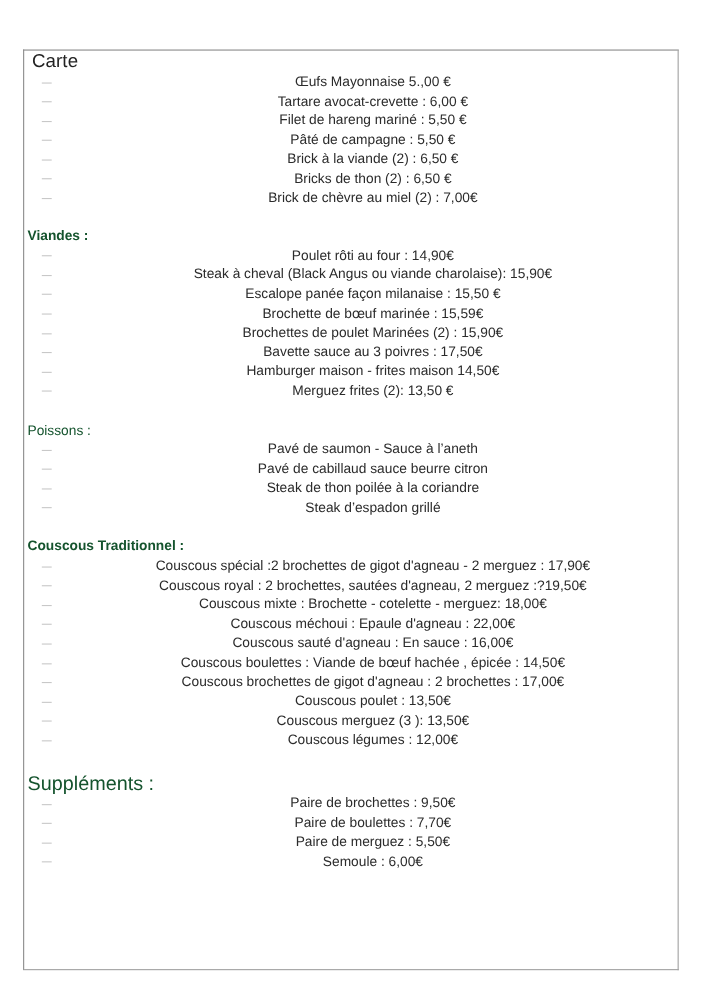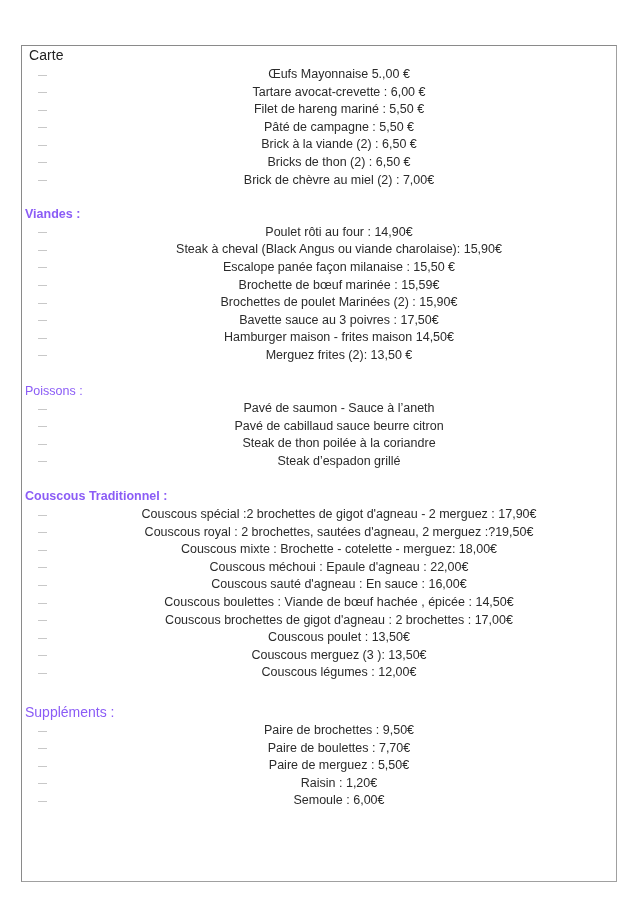--- a/index.html
+++ b/index.html
@@ -25,38 +25,38 @@
       border-bottom-color: #a0a0a0;
       box-sizing: border-box;
     }
     .content {
       position: absolute;
       left: 25px;
       top: 45px;
       width: 590px;
     }
     .title {
-      font-size: 14px;
+      font-size: 17px;
       font-weight: normal;
       color: #222;
       margin: 0 0 0 4px;
       height: 21px;
       line-height: 21px;
       letter-spacing: 0.1px;
     }
     .section-heading {
       font-size: 12.5px;
-      color: #8b5cf6;
+      color: #14532d;
       height: 17.6px;
       line-height: 17.6px;
       margin: 0;
     }
     .section-heading.bold { font-weight: bold; }
     .section-heading.large {
-      font-size: 14px;
+      font-size: 18px;
       height: 20px;
       line-height: 20px;
     }
     ul.items {
       list-style: none;
       margin: 0;
       padding: 0;
       text-align: center;
     }
     ul.items li {
@@ -140,17 +140,16 @@
     <li><span class="dash"></span><span class="b">Couscous légumes : 12,00€</span></li>
   </ul>
 
   <div class="gap-supp"></div>
 
   <div class="section-heading large">Suppléments :</div>
   <ul class="items">
     <li class="b"><span class="dash"></span><span>Paire de brochettes : 9,50€</span></li>
     <li class="b"><span class="dash"></span><span>Paire de boulettes : 7,70€</span></li>
     <li class="b"><span class="dash"></span><span>Paire de merguez : 5,50€</span></li>
-    <li class="b"><span class="dash"></span><span>Raisin : 1,20€</span></li>
     <li class="b"><span class="dash"></span><span>Semoule : 6,00€</span></li>
   </ul>
 
 </div>
 
 </body></html>

